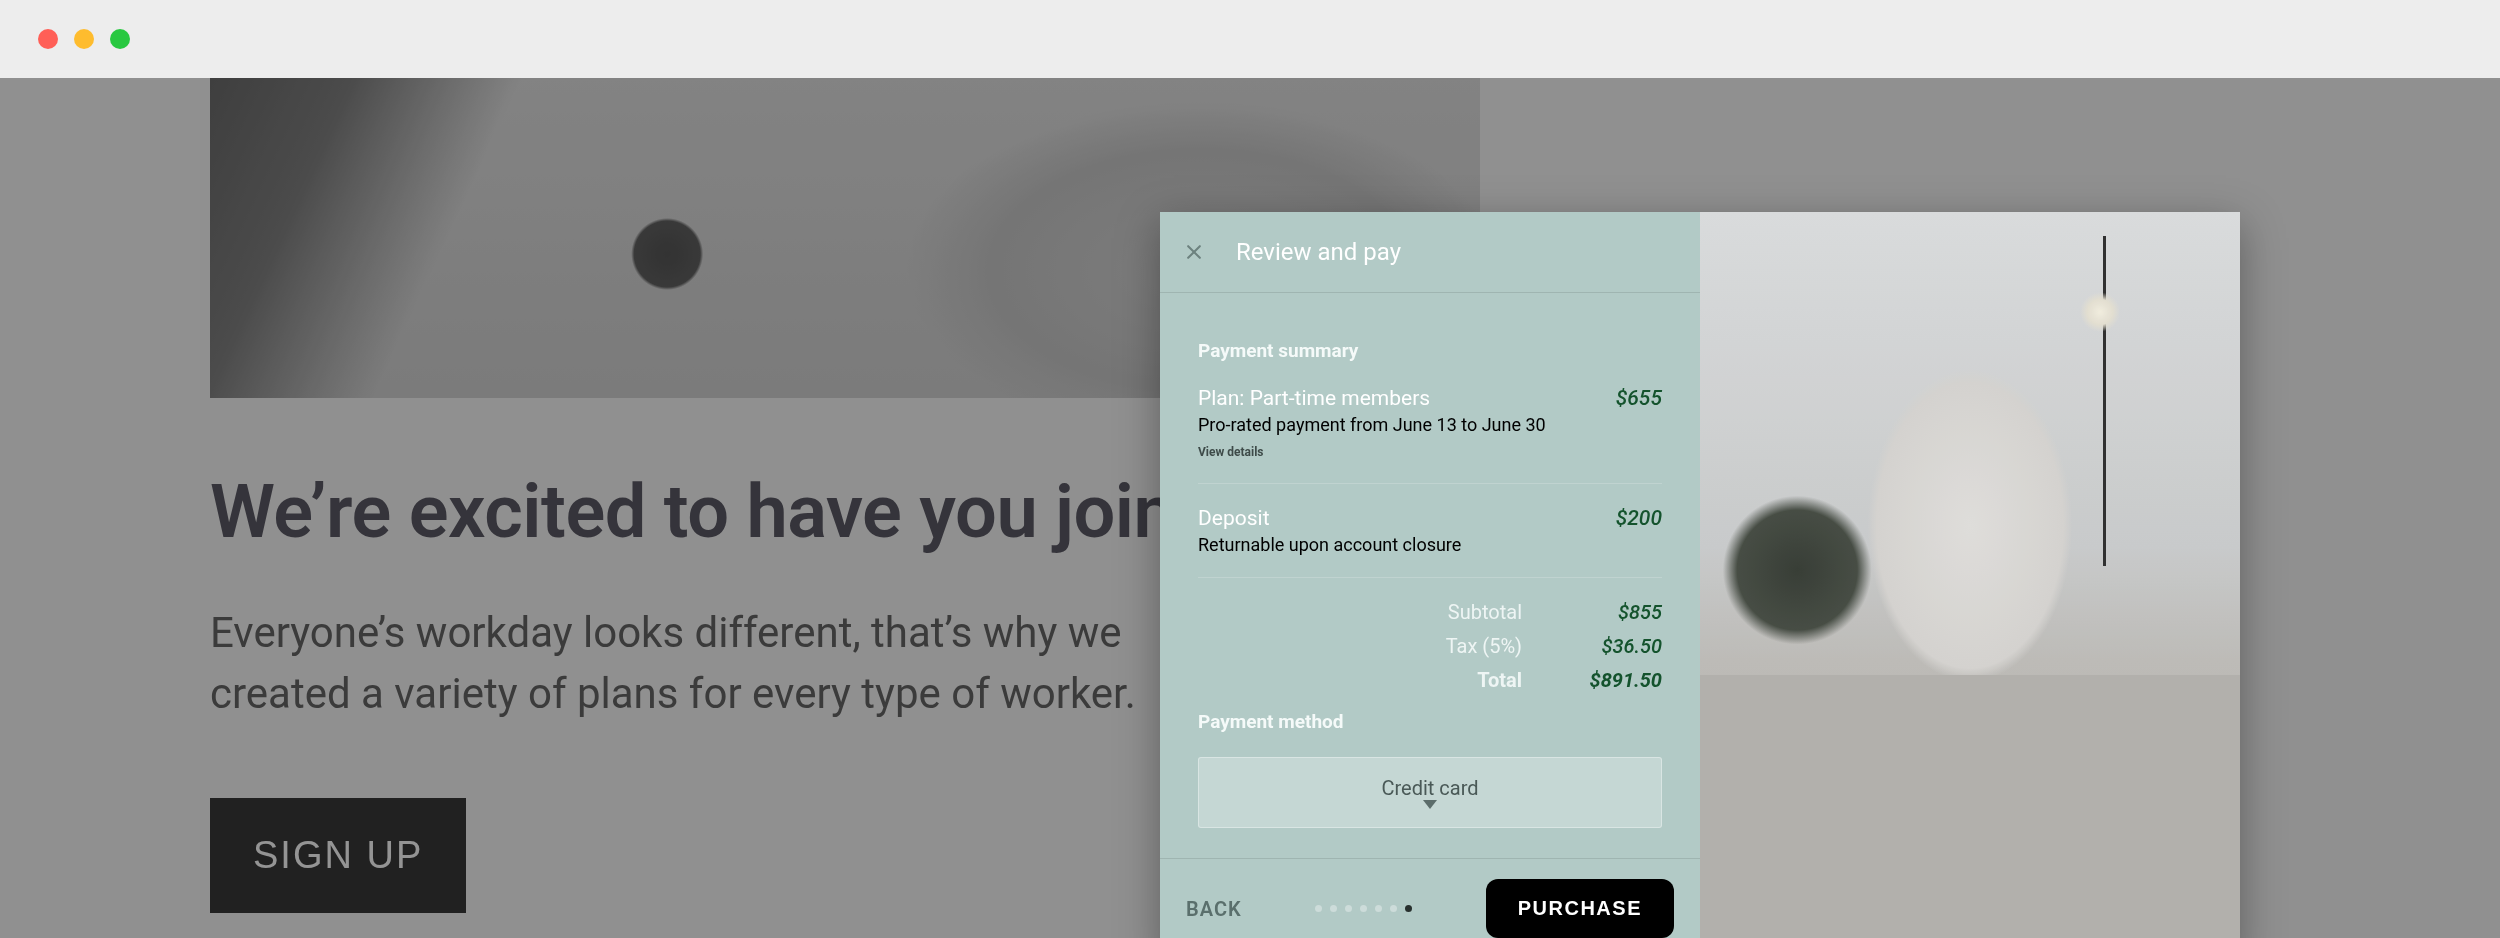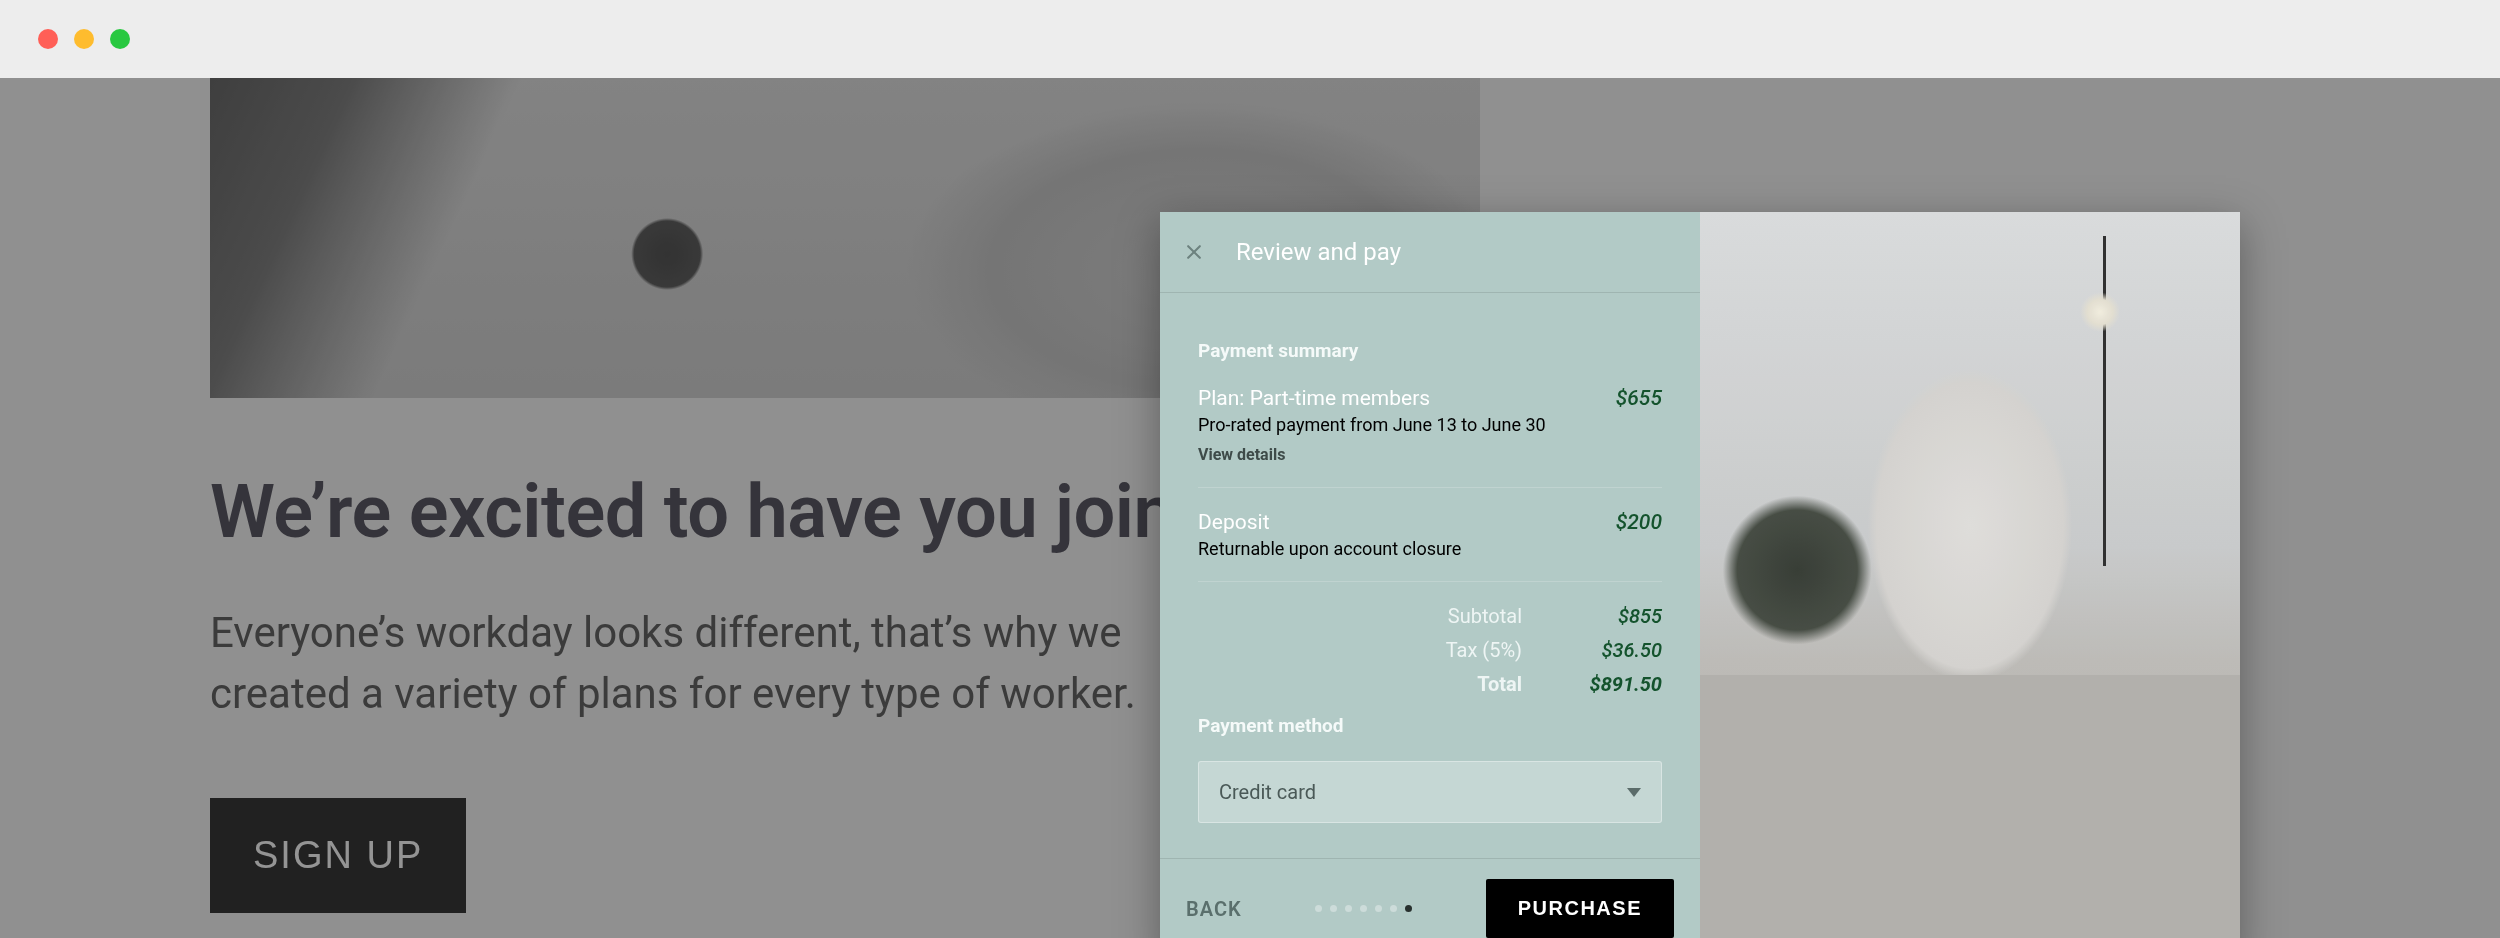--- a/index.html
+++ b/index.html
@@ -91,56 +91,57 @@
     padding: 28px 38px 0 38px;
     flex: 1;
     color: #fff;
     font-size: 19px;
   }
   .section-label { font-size: 19px; font-weight: 700; color: #f5faf9; margin: 18px 0 24px; }
   .row { display: flex; justify-content: space-between; align-items: flex-start; }
   .row .label { color: #fff; font-size: 21px; }
   .row .value { color: #14532d; font-size: 21px; font-weight: 500; font-style: italic; }
   .sub { color: #000000; font-size: 18px; margin-top: 4px; }
-  .view-details { font-size: 16px; color: #3e4b49; font-weight: 700; margin-top: 10px; cursor: pointer; display: inline-block; }
+  .view-details { font-size: 12px; color: #3e4b49; font-weight: 700; margin-top: 10px; cursor: pointer; display: inline-block; }
   .divider { border-top: 1px solid rgba(255,255,255,0.18); margin: 22px 0; }
 
   .totals .row { margin: 10px 0; }
   .totals .row .label { text-align: right; flex: 1; padding-right: 20px; color: #eef5f4; font-size: 20px; }
   .totals .row .value { width: 120px; text-align: right; font-size: 20px; }
   .totals .row.total .label, .totals .row.total .value { font-weight: 700; }
   .totals .row .label.indent { padding-left: 100px; }
 
   .pay-method select,
   .pay-method .select {
     width: 100%;
     background: rgba(255,255,255,0.25);
     border: 1px solid rgba(255,255,255,0.35);
     color: #4a5957;
     font-size: 20px;
     padding: 18px 20px;
     border-radius: 3px;
     display: flex; align-items: center; justify-content: space-between;
     cursor: pointer;
+    flex-direction: column;
   }
   .select .caret { width: 0; height: 0; border-left: 7px solid transparent; border-right: 7px solid transparent; border-top: 9px solid #5b6c6a; }
 
   .modal-footer {
     border-top: 1px solid rgba(0,0,0,0.1);
     padding: 20px 26px;
     display: flex; align-items: center; justify-content: space-between;
   }
   .back-link { font-size: 20px; color: #5a6f6c; letter-spacing: 1px; font-weight: 600; cursor: pointer; }
   .dots { display: flex; gap: 8px; }
   .dots .d { width: 7px; height: 7px; border-radius: 50%; background: rgba(255,255,255,0.35); }
   .dots .d.active { background: #28302e; }
   .purchase-btn {
     background: #000; color: #fff; border: none;
     font-size: 20px; letter-spacing: 1.5px; font-weight: 600;
-    padding: 18px 32px; cursor: pointer; border-radius: 2px;
+    padding: 18px 32px; cursor: pointer; border-radius: 12px;
   }
 
   .modal-right {
     width: 540px; height: 100%;
     background:
       linear-gradient(180deg, rgba(255,255,255,0) 62%, #b8b4ac 62%, #b8b4ac 100%),
       radial-gradient(ellipse 170px 260px at 50% 42%, #e8e5df 0%, #ddd9d2 55%, rgba(0,0,0,0) 60%),
       radial-gradient(ellipse 120px 120px at 18% 48%, #2e3a2a 0%, #3d4b38 50%, rgba(0,0,0,0) 62%),
       linear-gradient(180deg, #dfe3e5 0%, #cdd1d2 45%, #c4c0b8 60%, #b6b2aa 100%);
     filter: saturate(0.5) contrast(0.92);

